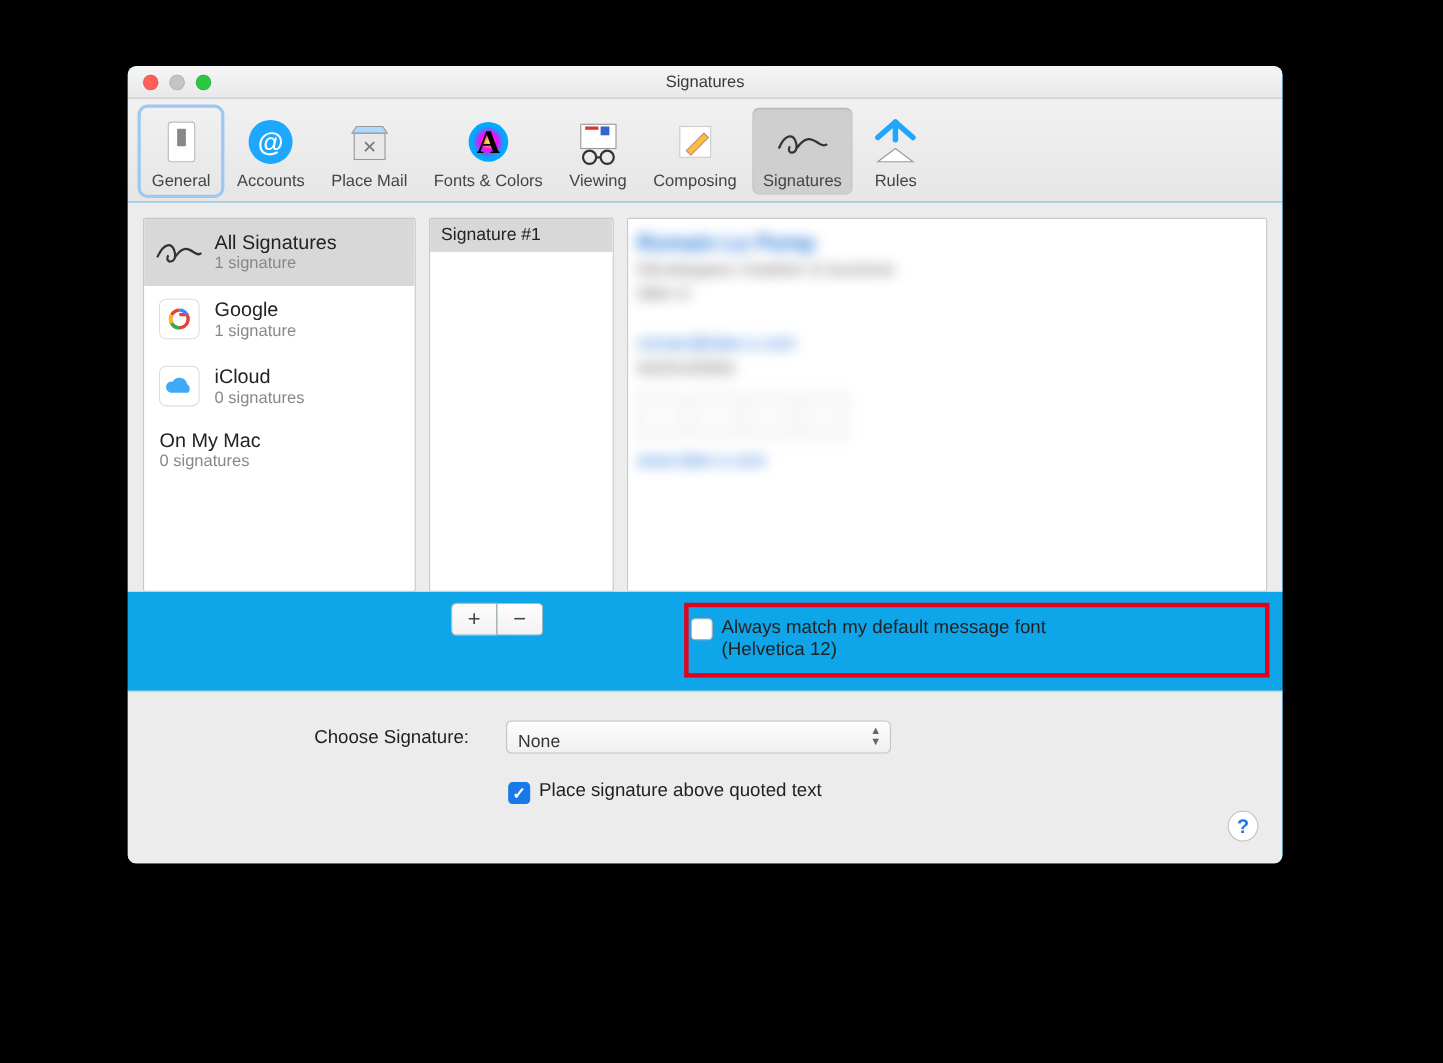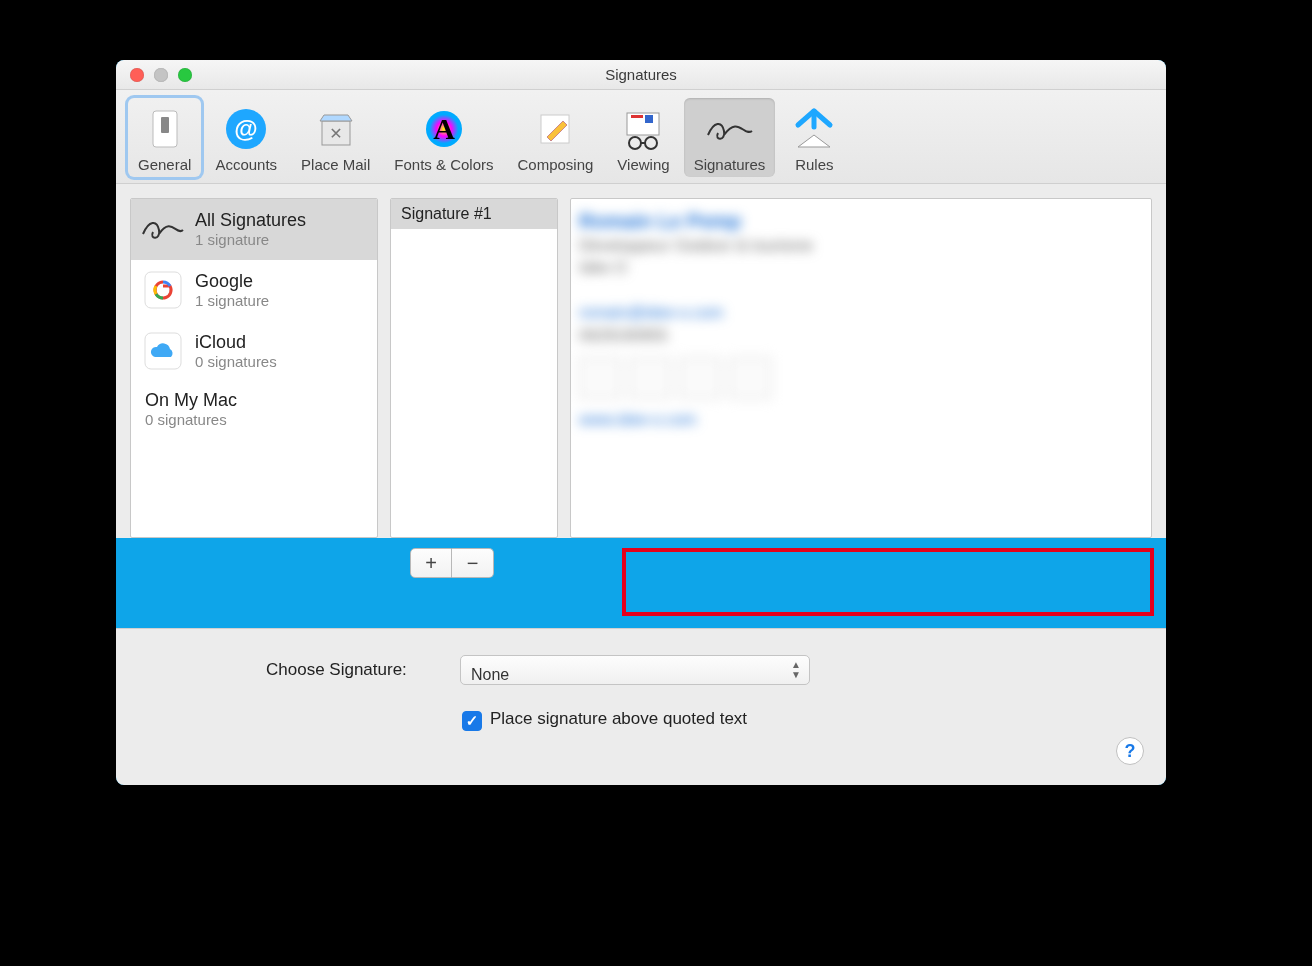--- a/index.html
+++ b/index.html
@@ -157,21 +157,21 @@
   .checkbox-row .cb-sub { font-size:17px; color:#222; }
   .bottom {
     border-top:1px solid #d0d0d0;
     background:#ececec;
     padding: 26px 30px 30px 30px;
     position:relative;
   }
   .form-row {
     display:flex; align-items:center; gap:14px; margin-bottom:20px;
   }
-  .form-label { font-size:17px; color:#222; min-width:180px; text-align:left; }
+  .form-label { font-size:17px; color:#222; min-width:180px; text-align:center; }
   .select {
     width:350px; height:30px;
     border:1px solid #c4c4c4; border-radius:5px;
     background:linear-gradient(#fdfdfd,#f0f0f0);
     display:flex; align-items:flex-end; padding:0 10px;
     font-size:16px; color:#333; position:relative;
   }
   .select .arrows {
     position:absolute; right:8px; top:4px; font-size:10px; color:#666; line-height:10px;
   }
@@ -245,38 +245,38 @@
             </defs>
             <circle cx="22" cy="22" r="18" fill="url(#rg)"></circle>
             <text x="22" y="32" text-anchor="middle" font-family="serif" font-size="30" font-weight="bold" fill="#000">A</text>
           </svg>
       </div>
       <div class="tb-label">Fonts &amp; Colors</div>
     </div>
     <div class="tb-item">
       <div class="tb-icon">
         <svg width="44" height="44">
-            <rect x="8" y="8" width="28" height="28" fill="#fff" stroke="#ccc"></rect>
-            <path d="M14 30 L30 14 L34 18 L18 34 z" fill="#f9c13a" stroke="#c88"></path>
-          </svg>
-      </div>
-      <div class="tb-label">Composing</div>
-    </div>
-    <div class="tb-item">
-      <div class="tb-icon">
-        <svg width="44" height="44">
             <rect x="6" y="6" width="32" height="22" fill="#fff" stroke="#999"></rect>
             <rect x="10" y="8" width="12" height="3" fill="#d33"></rect>
             <rect x="24" y="8" width="8" height="8" fill="#36c"></rect>
             <circle cx="14" cy="36" r="6" fill="none" stroke="#333" stroke-width="2"></circle>
             <circle cx="30" cy="36" r="6" fill="none" stroke="#333" stroke-width="2"></circle>
             <line x1="20" y1="36" x2="24" y2="36" stroke="#333" stroke-width="2"></line>
           </svg>
       </div>
       <div class="tb-label">Viewing</div>
+    </div>
+    <div class="tb-item">
+      <div class="tb-icon">
+        <svg width="44" height="44">
+            <rect x="8" y="8" width="28" height="28" fill="#fff" stroke="#ccc"></rect>
+            <path d="M14 30 L30 14 L34 18 L18 34 z" fill="#f9c13a" stroke="#c88"></path>
+          </svg>
+      </div>
+      <div class="tb-label">Composing</div>
     </div>
     <div class="tb-item selected">
       <div class="tb-icon">
         <svg width="52" height="44">
             <path d="M4 28 C10 14, 18 14, 20 24 C22 34, 10 34, 14 26 M20 28 C34 8, 40 30, 48 24" fill="none" stroke="#333" stroke-width="2"></path>
           </svg>
       </div>
       <div class="tb-label">Signatures</div>
     </div>
     <div class="tb-item">
@@ -362,20 +362,29 @@
         </div>
       </div>
     </div>
 
     <div class="below-cols">
       <div class="addremove">
         <button>+</button>
         <button>−</button>
       </div>
 
+      <div class="match-area">
+        <div class="checkbox-row">
+          <div class="cb"></div>
+          <div>
+            <div class="cb-text">Always match my default message font</div>
+            <div class="cb-sub">(Helvetica 12)</div>
+          </div>
+        </div>
+      </div>
       <div class="highlight-box" style="left:506px; top:0px; width:532px; height:68px;"></div>
     </div>
   </div>
 
   <div class="bottom">
     <div class="form-row" style="margin-left:120px;">
       <div class="form-label">Choose Signature:</div>
       <div class="select">
         <span>None</span>
         <span class="arrows">▲<br>▼</span>

